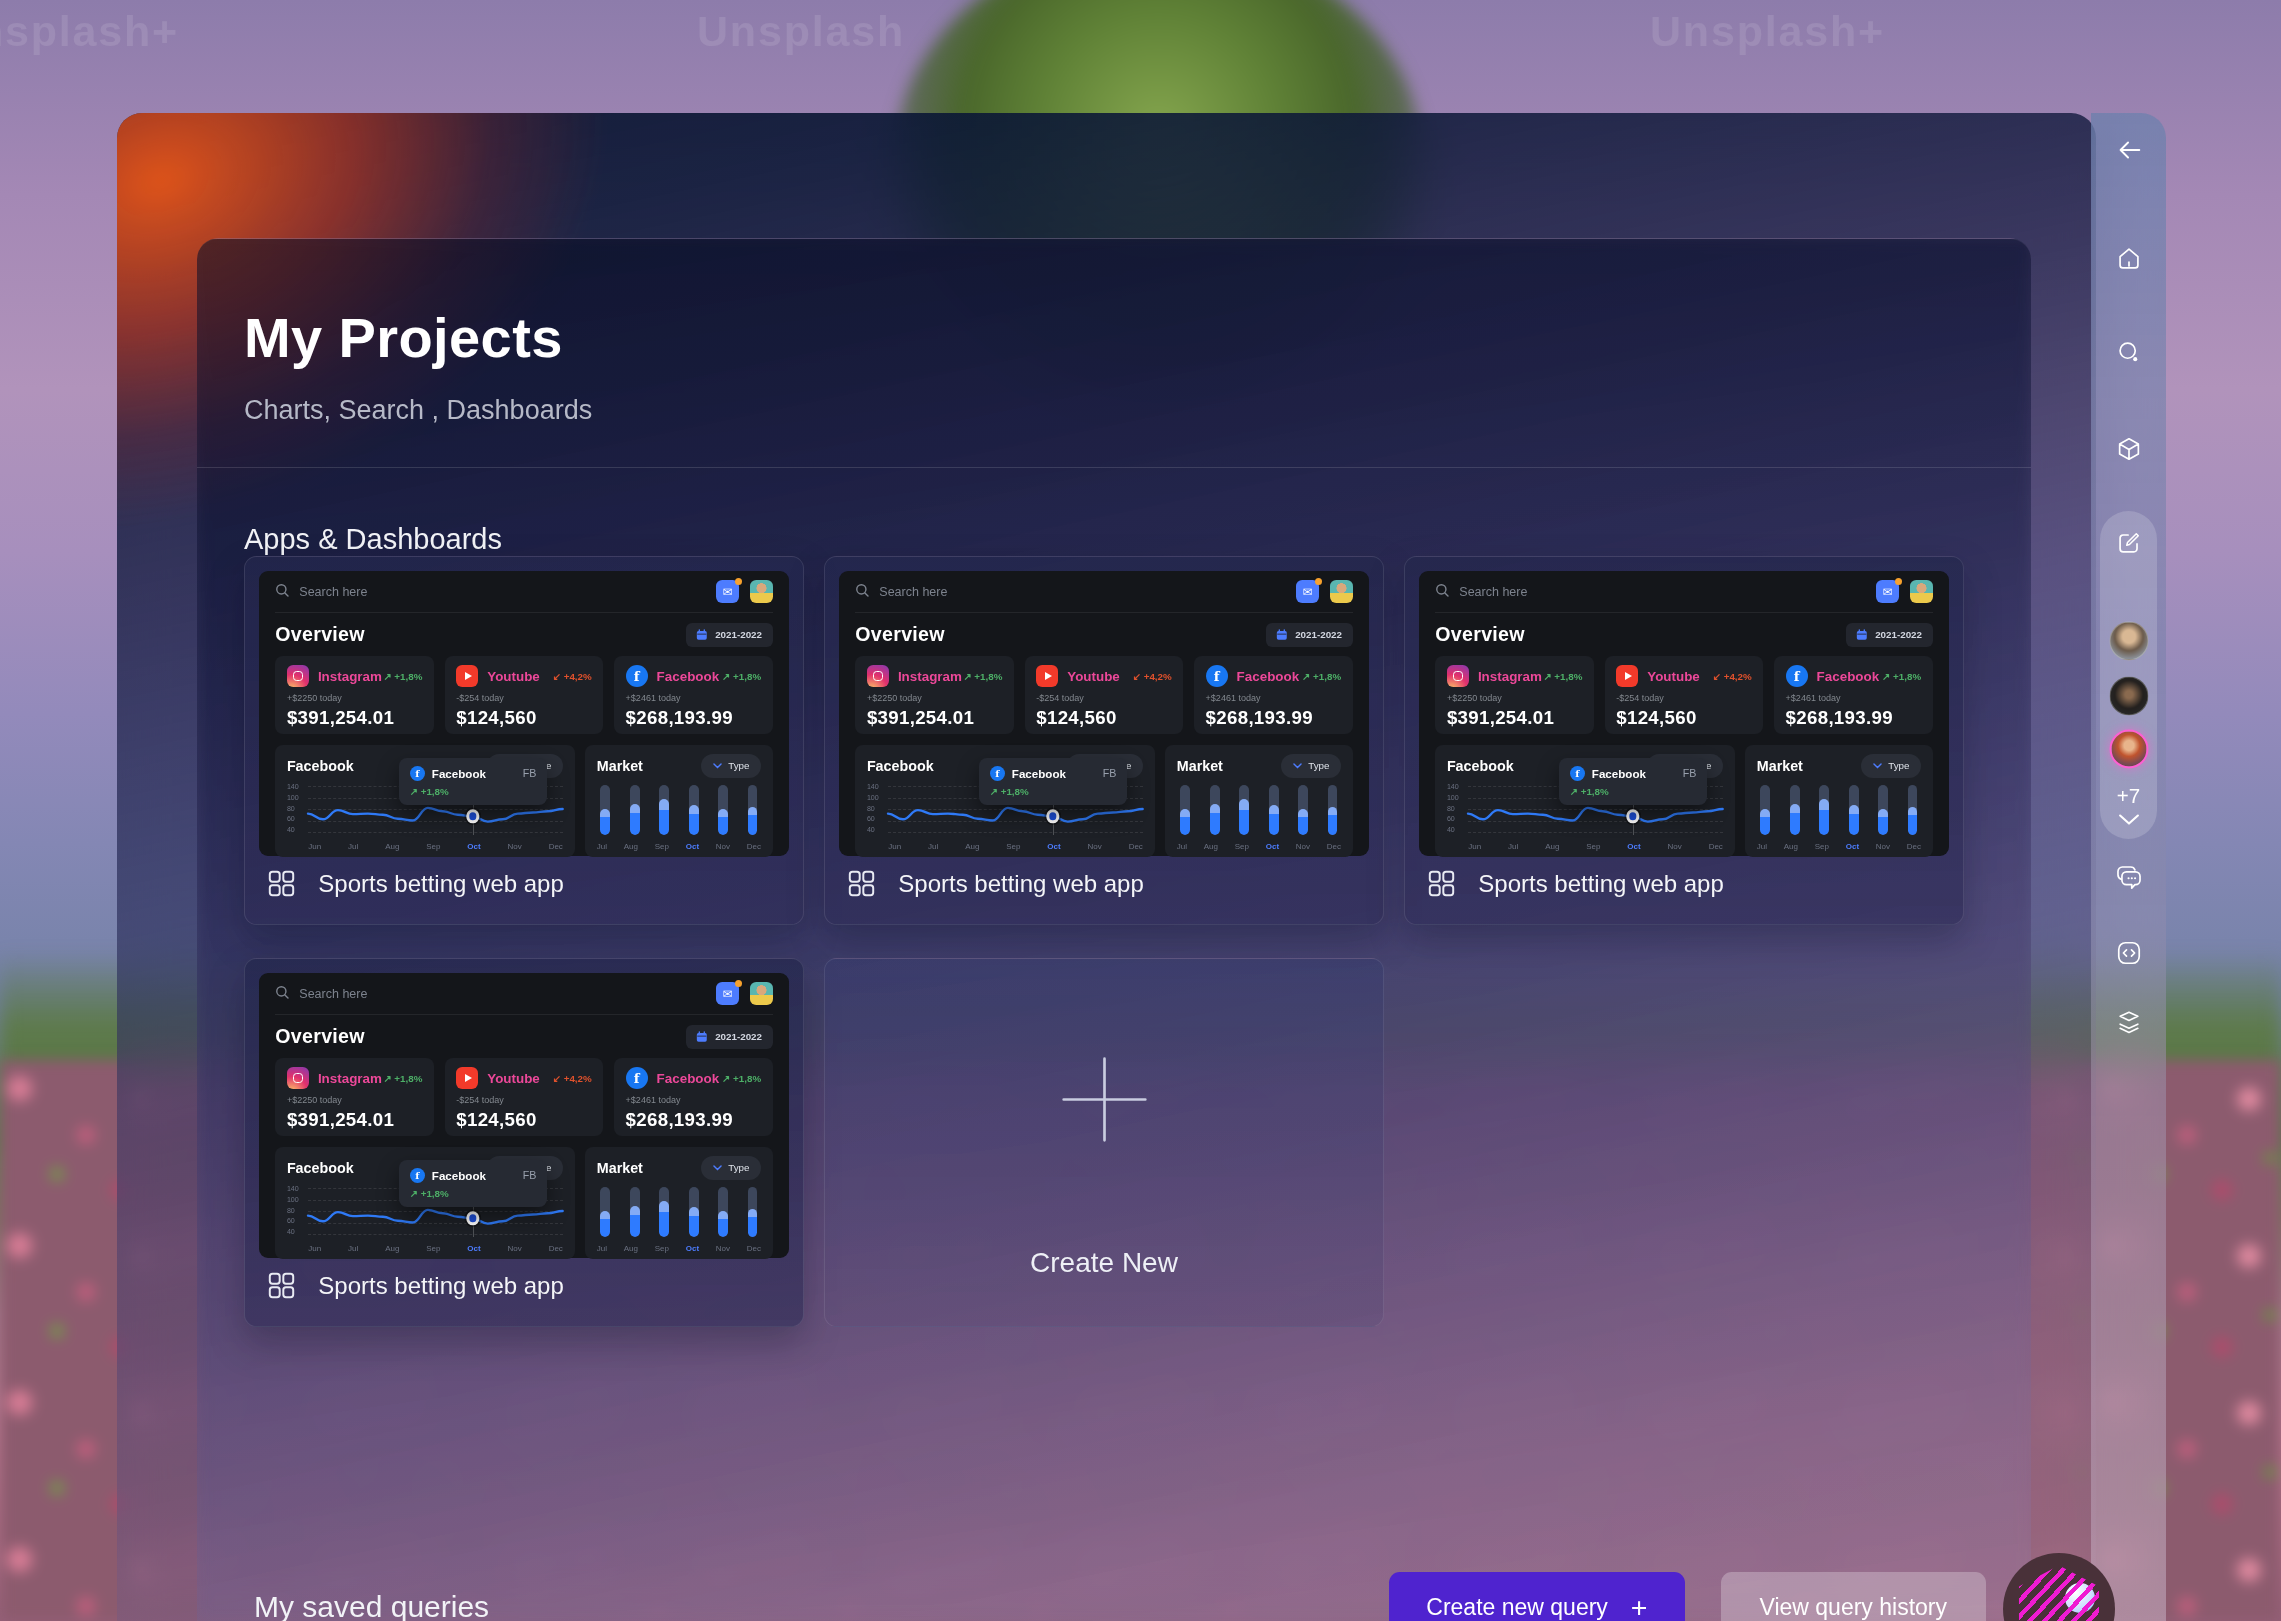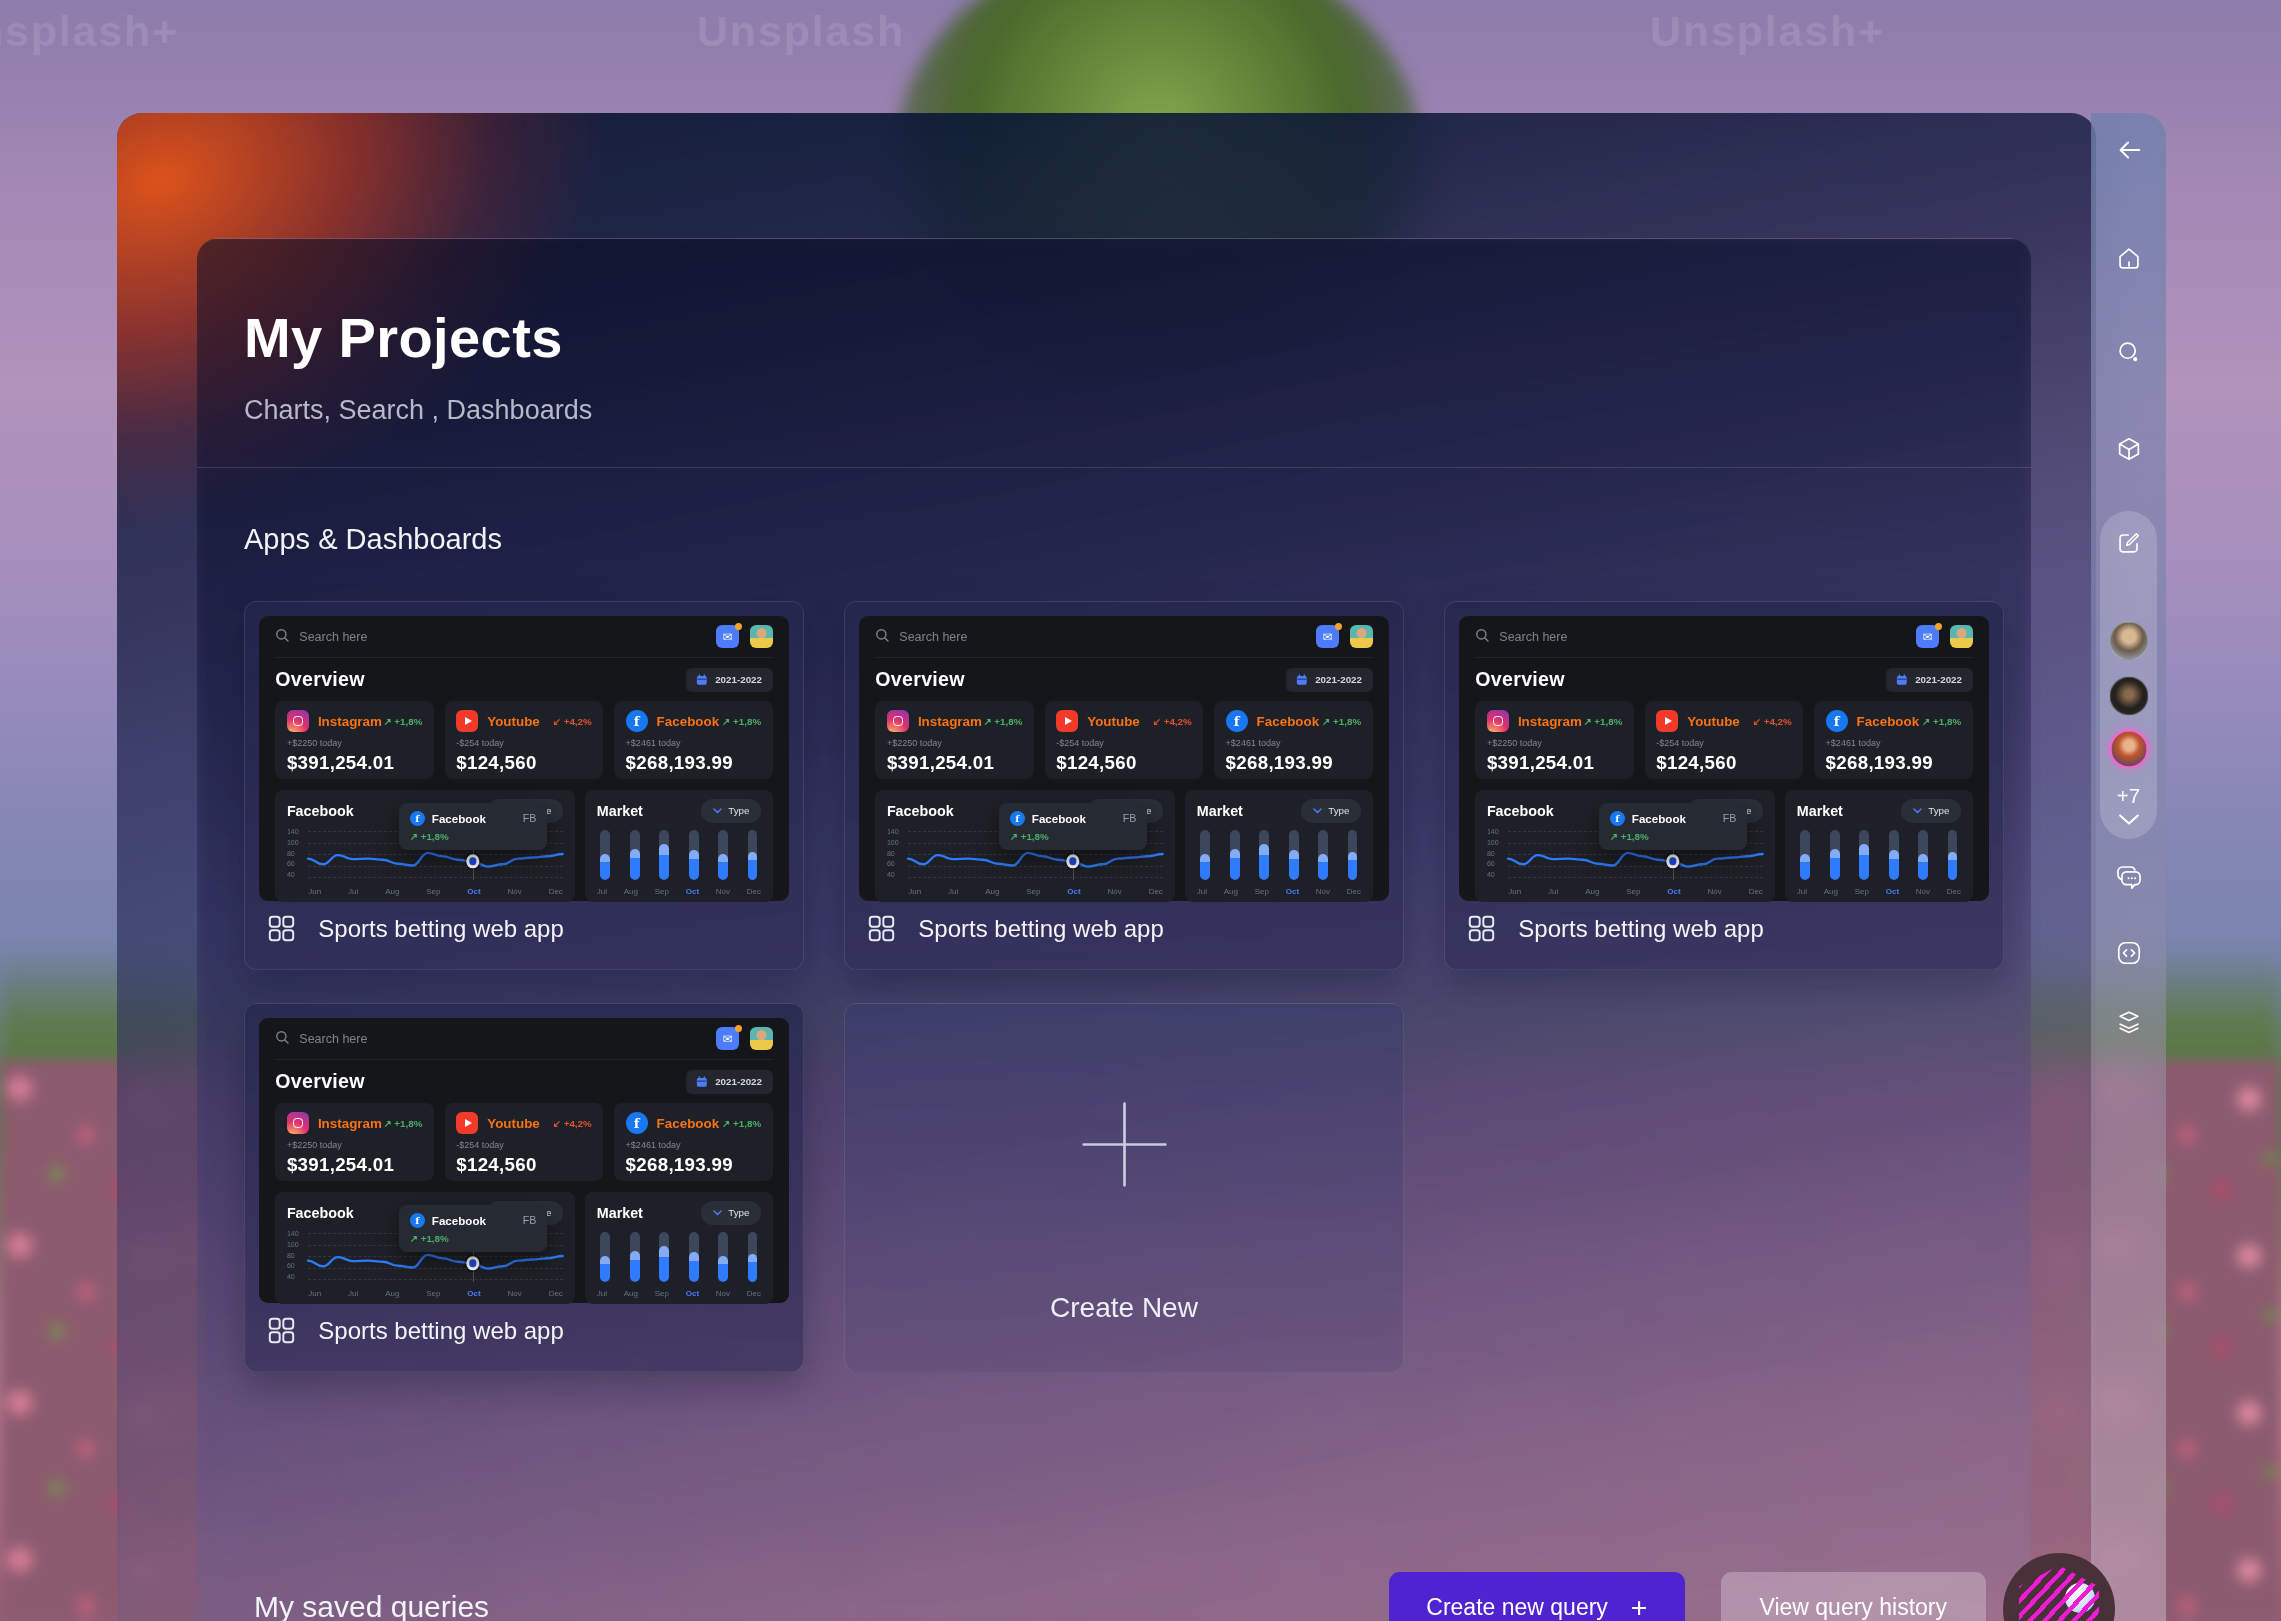--- a/index.html
+++ b/index.html
@@ -66,21 +66,21 @@
     border-radius:21.4px 21.4px 0 0; padding:66px 56px 0 47px;
     background:linear-gradient(172deg, rgba(16,17,40,0.60) 0%, rgba(30,31,66,0.50) 22%, rgba(58,54,100,0.42) 48%, rgba(104,88,136,0.38) 74%, rgba(150,118,156,0.35) 100%);
     border-top:0.9px solid rgba(255,255,255,0.07);
     backdrop-filter:blur(7.1px); }
   .page-title { color:#ffffff; font-size:56px; font-weight:700; letter-spacing:0.4px; }
   .page-subtitle { margin-top:25px; color:#b6b9c7; font-size:27px; }
   .content-divider { height:0.9px; margin:41px -56px 0 -47px; background:rgba(255,255,255,0.13); }
   .section-title { margin-top:55px; color:#f2f3f7; font-size:29px; font-weight:500; }
 
   
-  .grid { margin-top:45px; display:grid; grid-template-columns:repeat(3,560px); gap:33px 40px; }
+  .grid { display:grid; grid-template-columns:repeat(3,560px); gap:33px 20px; }
   .card { width:560px; height:369px; border-radius:12.5px; padding:14.3px;
     background:linear-gradient(180deg, rgba(37,40,78,0.74), rgba(47,44,86,0.62));
     border:0.9px solid rgba(255,255,255,0.10); box-shadow:0 16px 36px rgba(5,8,25,0.25); cursor:pointer; }
   .preview { height:285px; border-radius:9px; background:#14161a; padding:0 16px; overflow:visible; position:relative; }
   .pv-topbar { height:41px; display:flex; align-items:center; }
   .pv-search-txt { margin-left:9px; color:#7d838e; font-size:12.5px; }
   .pv-top-right { margin-left:auto; display:flex; align-items:center; }
   .pv-mail { position:relative; width:23px; height:23px; border-radius:6.2px; background:#4d7cfe;
     display:flex; align-items:center; justify-content:center; color:#fff; font-size:11.6px; }
   .pv-mail::after { content:""; position:absolute; right:-2.7px; top:-2.7px; width:7.1px; height:7.1px;
@@ -96,21 +96,21 @@
   .stats-row { display:flex; gap:10.7px; }
   .stat { flex:1; height:78px; background:#1d2026; border-radius:8px; padding:9px 11.6px; }
   .stat-head { display:flex; align-items:center; }
   .sicon { width:22px; height:22px; border-radius:6.2px; display:flex; align-items:center; justify-content:center; flex:none; }
   .ic-instagram { background:radial-gradient(circle at 22% 115%, #fdc468 2%, #e1306c 52%, #833ab4 100%); }
   .ig-lens { width:9.8px; height:9.8px; border:1.5px solid #fff; border-radius:3.6px; }
   .ic-youtube { background:#f23a2a; }
   .yt-tri { width:0; height:0; border-left:7.1px solid #fff; border-top:4.5px solid transparent; border-bottom:4.5px solid transparent; margin-left:1.8px; }
   .ic-facebook { background:#1877f2; border-radius:50%; color:#fff; font-weight:700; font-size:13.4px;
     font-family:"DejaVu Serif", serif; }
-  .sname { margin-left:9px; color:#f97316; font-size:13.4px; font-weight:700; }
+  .sname { margin-left:9px; color:#ec4899; font-size:13.4px; font-weight:700; }
   .schange { margin-left:auto; font-size:9.8px; font-weight:700; }
   .schange.up { color:#4daf67; } .schange.down { color:#e0512c; }
   .stoday { margin-top:6.2px; color:#83888f; font-size:9px; }
   .svalue { margin-top:3.6px; color:#ffffff; font-size:18.7px; font-weight:700; letter-spacing:0.3px; }
   .charts-row { margin-top:10.7px; display:flex; gap:10.7px; height:112px; }
   .chart-panel { background:#1d2026; border-radius:8px; padding:9px 11.6px; position:relative; }
   .chart-line { flex:1.68; }
   .chart-bars { flex:1; }
   .chart-head { display:flex; align-items:center; justify-content:space-between; }
   .chart-title { color:#ffffff; font-size:14.3px; font-weight:700; }

